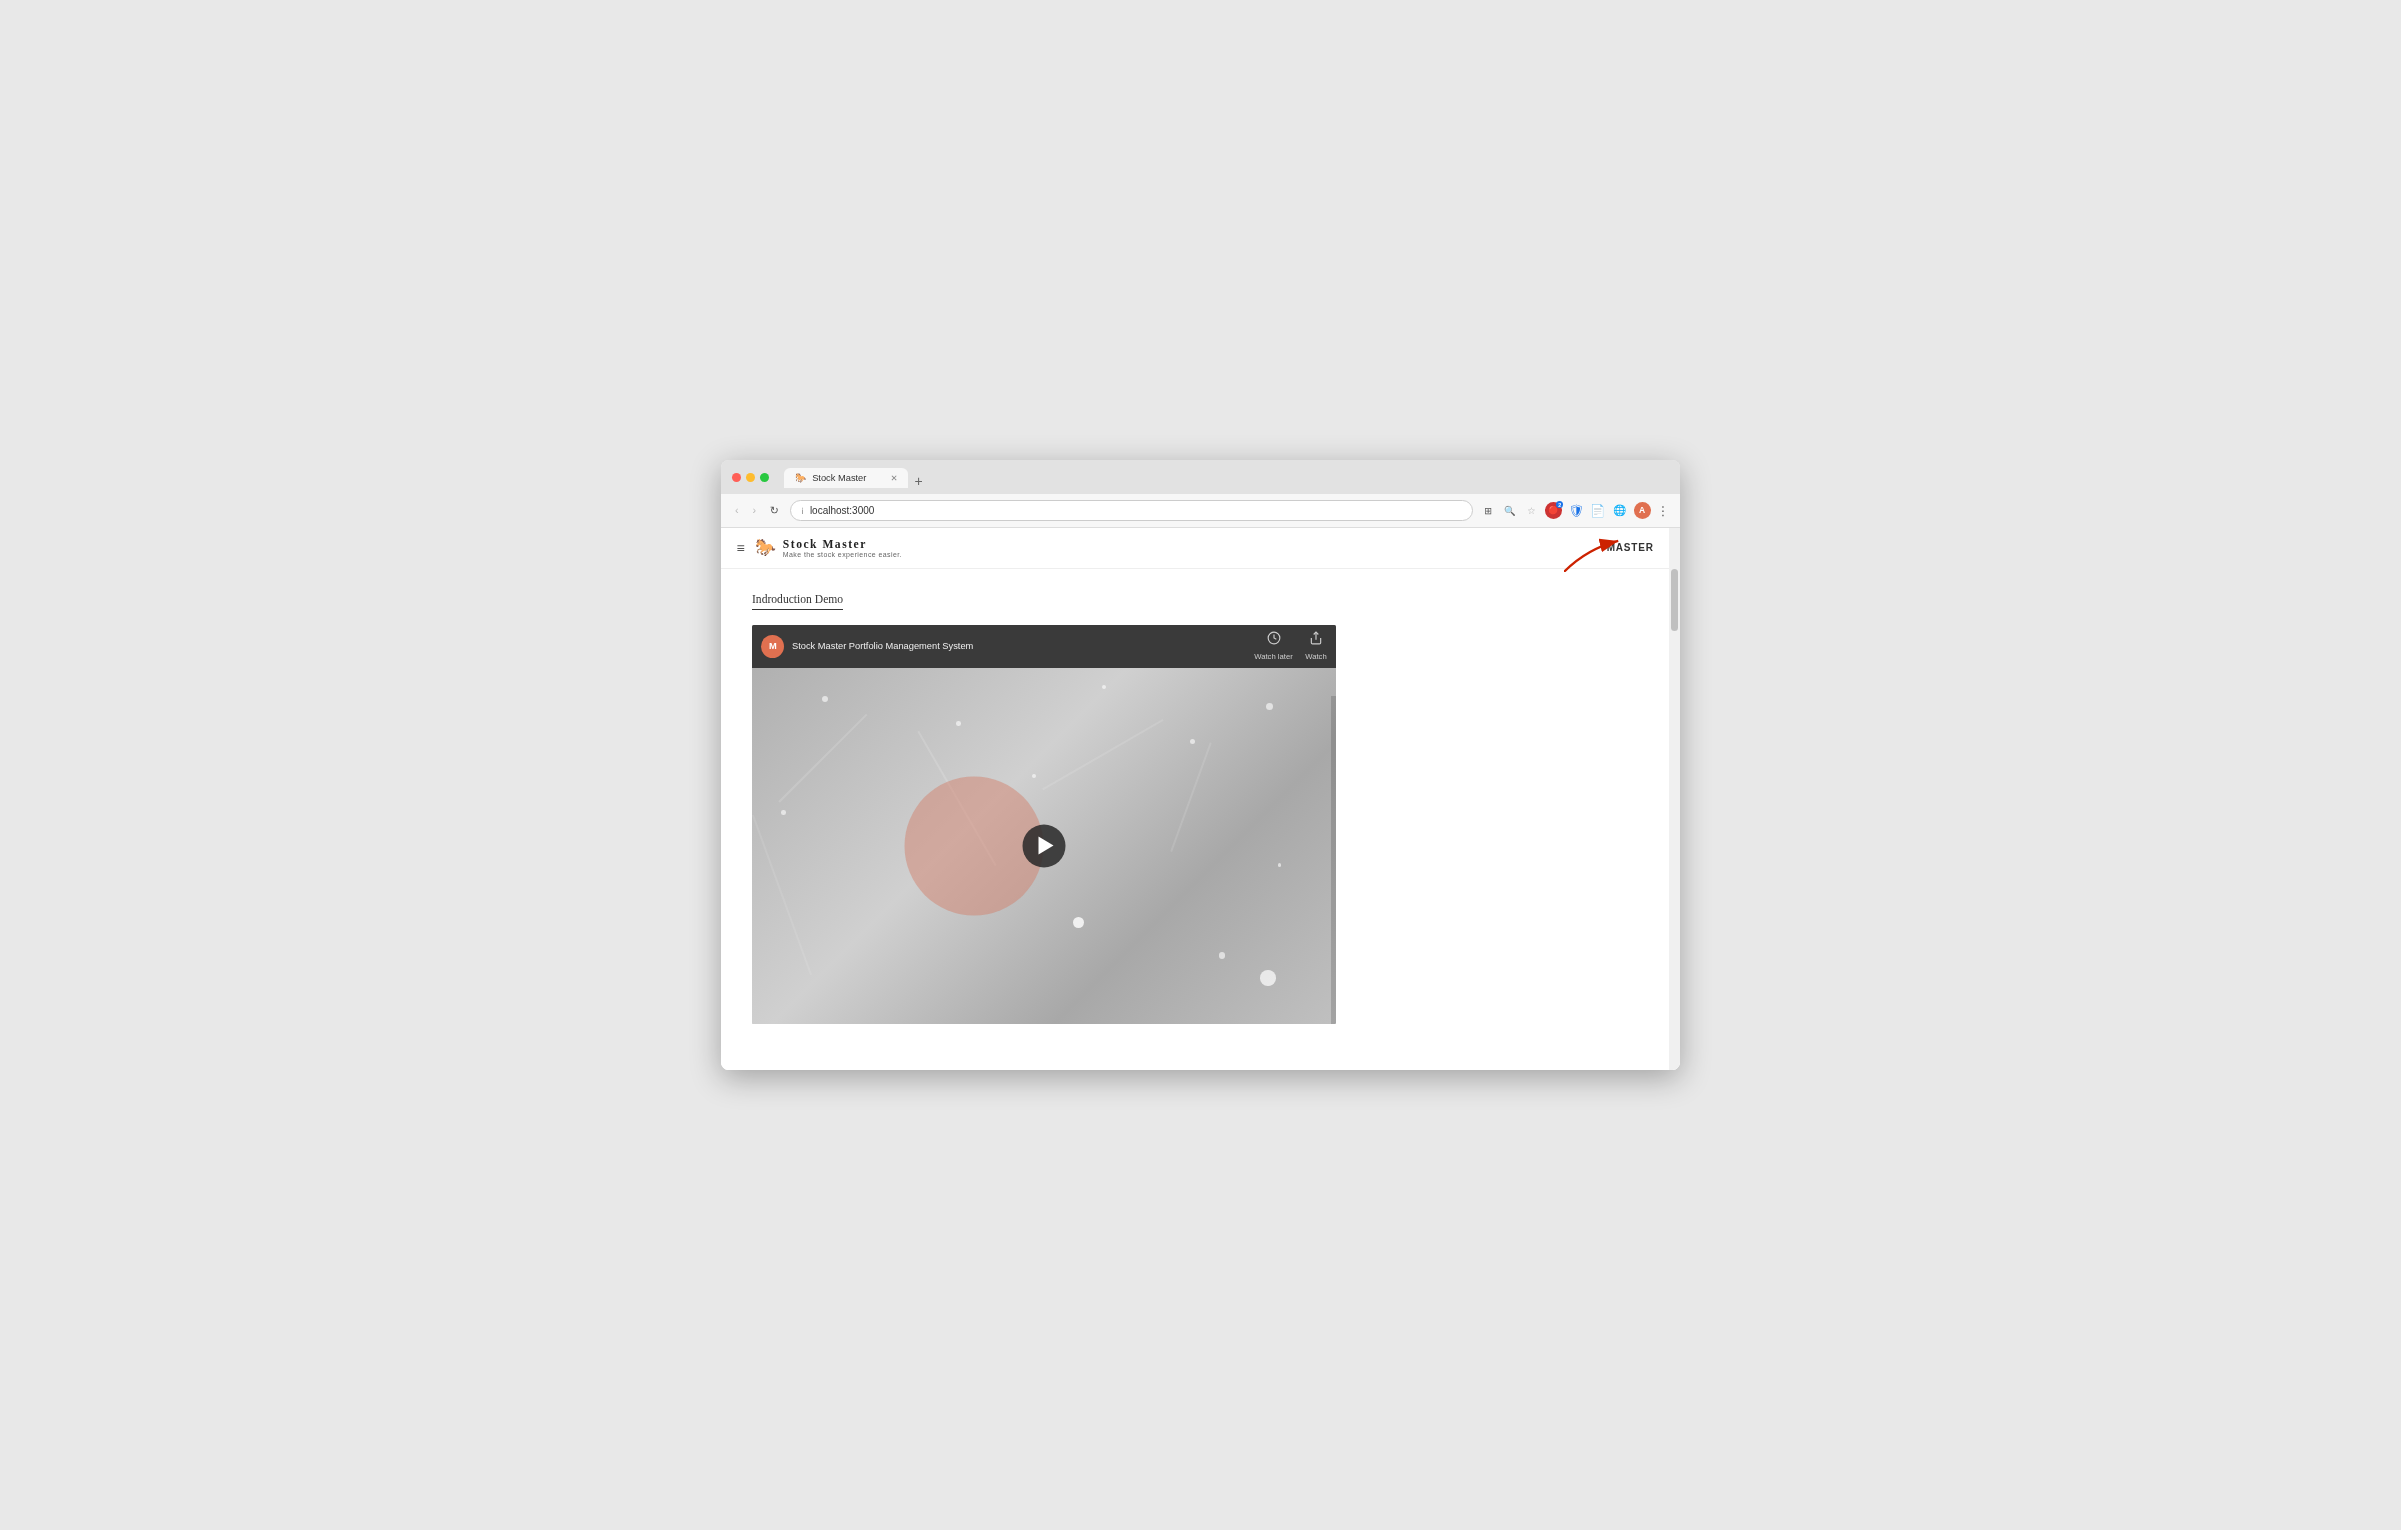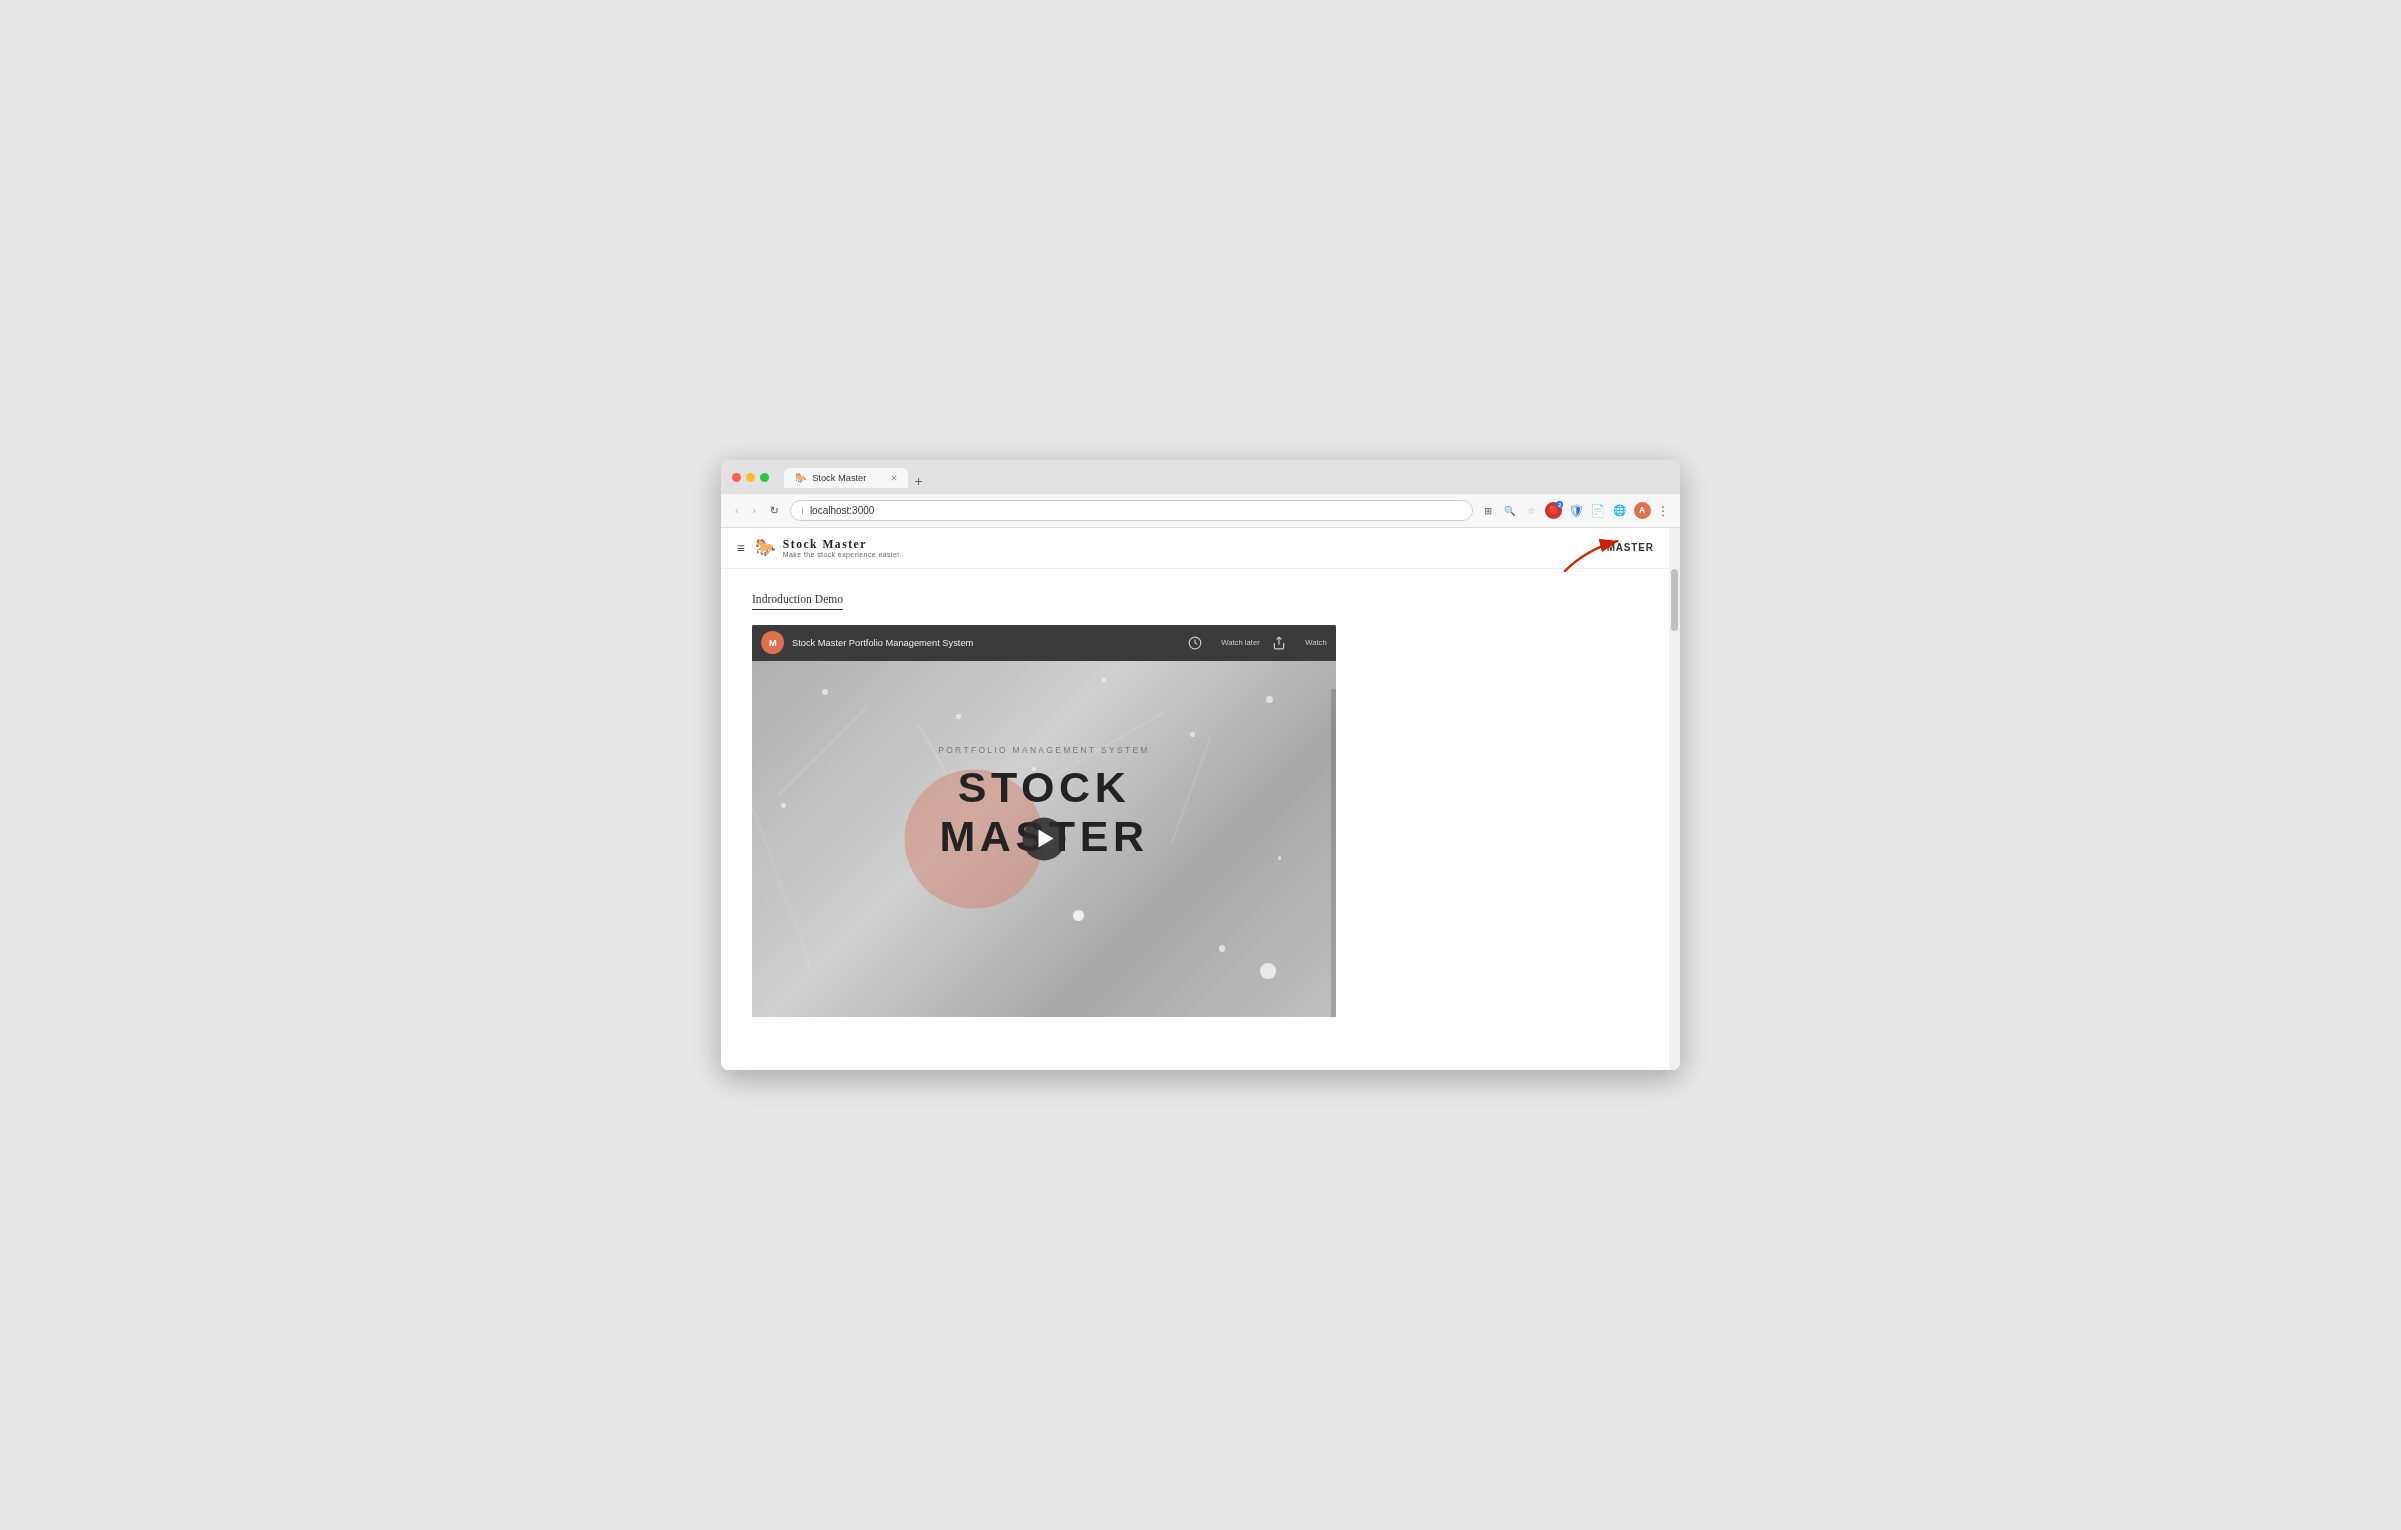--- a/index.html
+++ b/index.html
@@ -278,23 +278,23 @@
     }
 
     .video-header-actions {
       display: flex;
       gap: 12.4px;
       align-items: center;
     }
 
     .watch-later-btn, .share-btn {
       display: flex;
-      flex-direction: row;
-      align-items: center;
-      gap: 19px;
+      flex-direction: column;
+      align-items: center;
+      gap: 7px;
       cursor: pointer;
       color: #ccc;
       font-size: 7.7px;
     }
 
     .watch-later-btn svg, .share-btn svg {
       width: 14px; height: 14px;
     }
 
     
@@ -546,24 +546,20 @@
 
               <div style="position:absolute;width:1.5px;height:124px;background:rgba(255,255,255,0.15);top:8%;left:12%;transform:rotate(45deg);"></div>
               <div style="position:absolute;width:1.5px;height:155px;background:rgba(255,255,255,0.15);top:15%;left:35%;transform:rotate(-30deg);"></div>
               <div style="position:absolute;width:1.5px;height:139px;background:rgba(255,255,255,0.12);top:5%;left:60%;transform:rotate(60deg);"></div>
               <div style="position:absolute;width:1.5px;height:116px;background:rgba(255,255,255,0.12);top:20%;left:75%;transform:rotate(20deg);"></div>
               <div style="position:absolute;width:1.5px;height:170px;background:rgba(255,255,255,0.1);top:40%;left:5%;transform:rotate(-20deg);"></div>
             </div>
 
             <div class="pink-circle"></div>
 
-            <div class="video-overlay-text">
-              <div class="portfolio-label">PORTFOLIO MANAGEMENT SYSTEM</div>
-              <div class="stock-master-title">STOCK MASTER</div>
-            </div>
 
             <div class="play-btn">
               <div class="play-triangle"></div>
             </div>
 
             <div class="video-side-panel"></div>
           </div>
 
         </div>
       </div>

